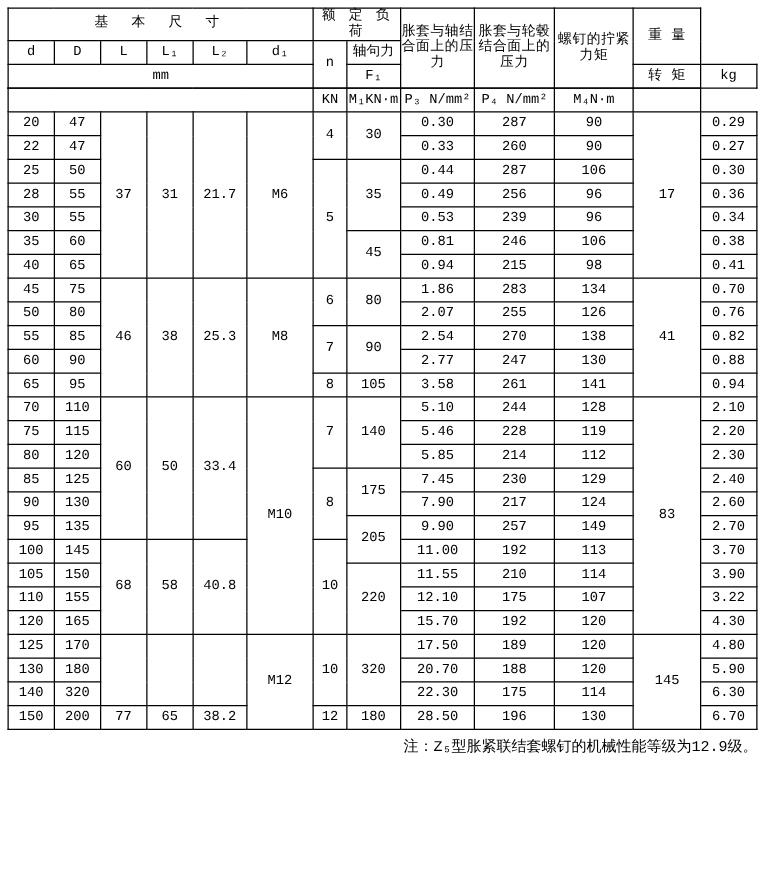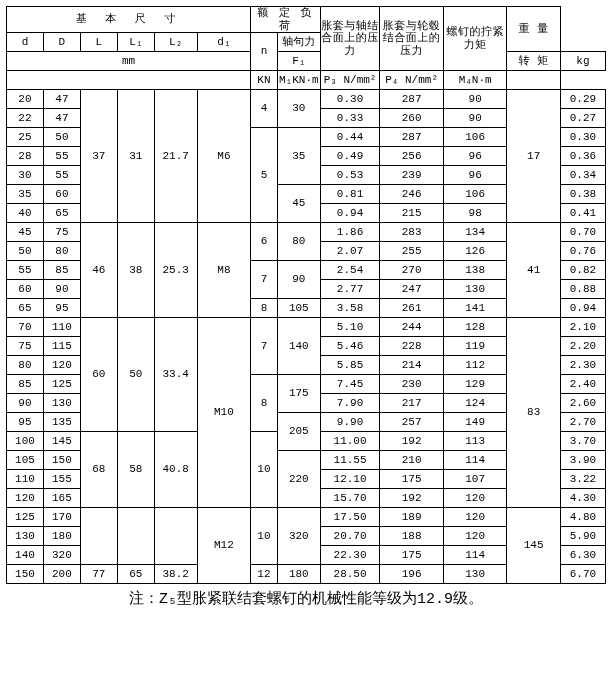--- a/index.html
+++ b/index.html
@@ -51,22 +51,22 @@
     letter-spacing: 2px;
     margin-top: 24px;
   }
   .sub {
     font-size: 9.5px;
   }
   .unit {
     font-size: 10px;
   }
   .note {
-    text-align: center;
-    font-size: 15px;
+    text-align: right;
+    font-size: 12px;
     padding-top: 5px;
   }
   .hdr-cell-2line { line-height: 1.25; }
 </style>
 </head>
 <body>
 
 <div id="sheet">
   <table class="spec">
     <colgroup>

